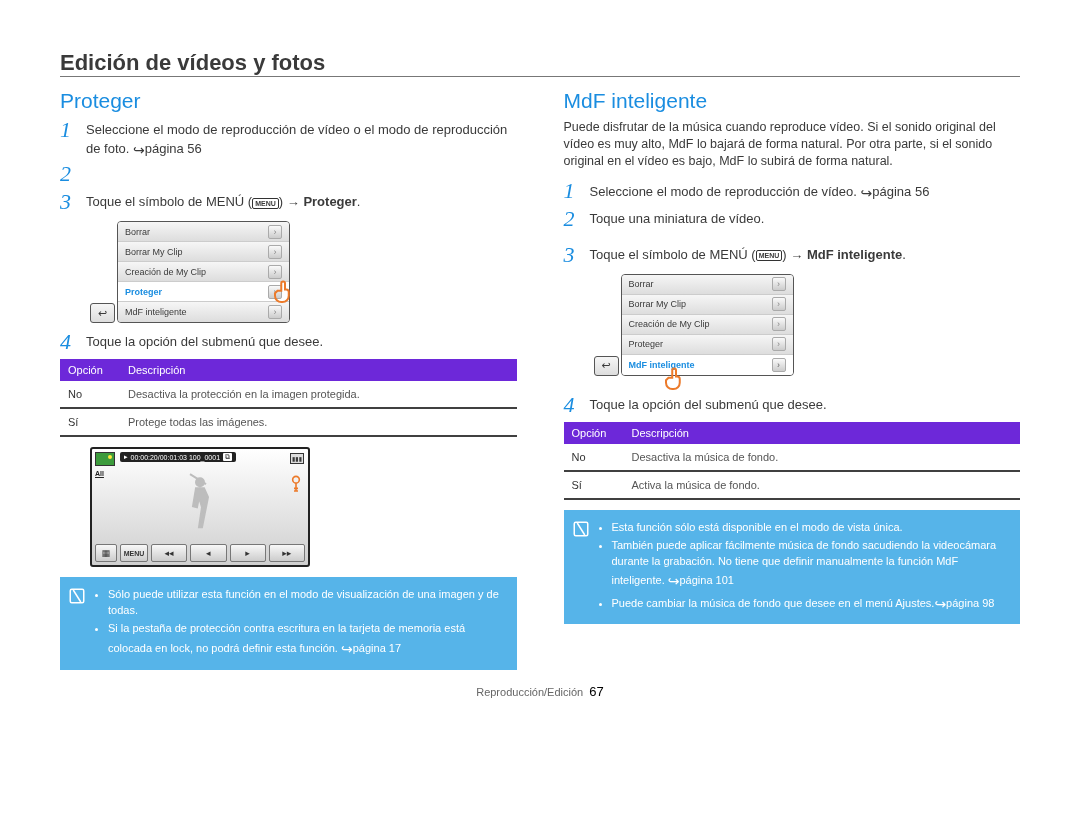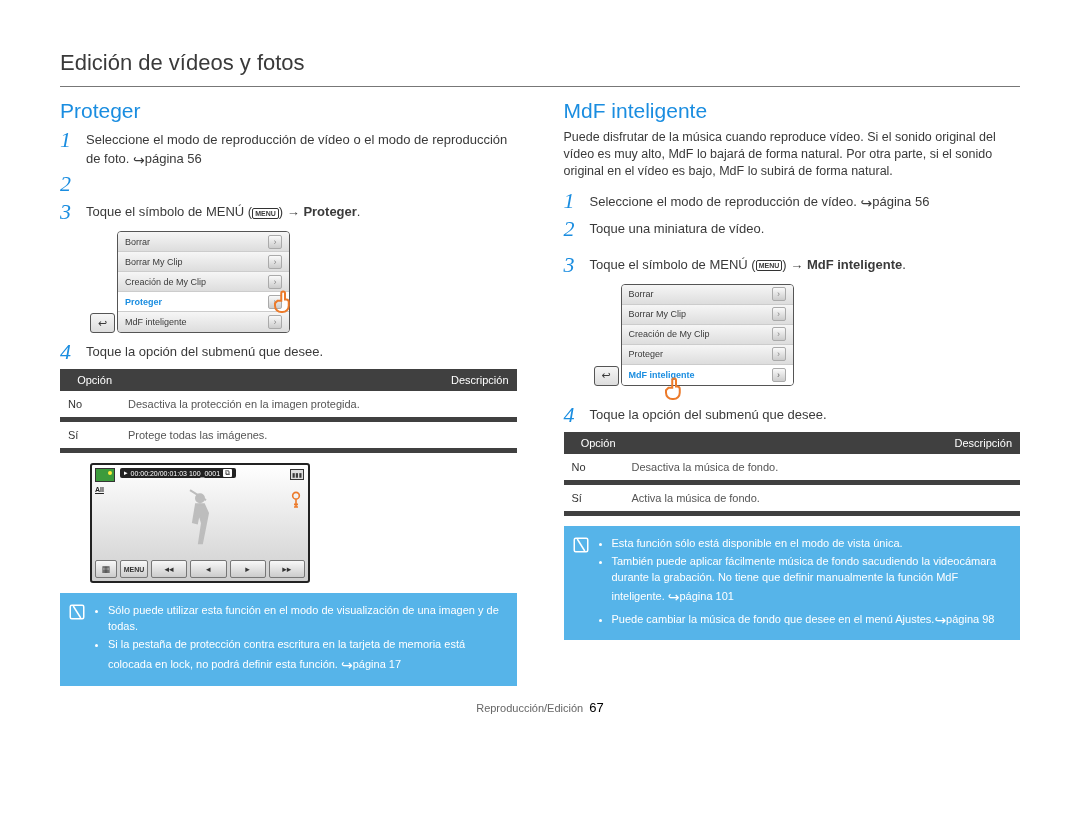--- a/index.html
+++ b/index.html
@@ -7,23 +7,23 @@
     margin: 0;
     font-family: Arial, Helvetica, sans-serif;
     background: #fff;
     width: 1080px;
     height: 825px;
     padding: 50px 60px 20px 60px;
     color: #3a3a3a;
   }
   .page-title {
     font-size: 22px;
-    font-weight: 400;
+    font-weight: 700;
     color: #3a3a3a;
-    padding-bottom: 10px;
+    padding-bottom: 0;
     border-bottom: 1px solid #777;
     margin-bottom: 12px;
   }
   .columns { display: flex; gap: 47px; }
   .col { flex: 1; }
   .section-heading {
     color: #1a8de0;
     font-size: 21px;
     font-weight: 400;
     margin: 0 0 6px 0;
@@ -120,29 +120,29 @@
   }
   .touch-hand svg { width: 100%; height: 100%; }
 
   .opt-table {
     width: 100%;
     border-collapse: collapse;
     font-size: 11px;
     margin: 6px 0 10px 0;
   }
   .opt-table th {
-    background: #404040;
+    background: #6d28d9;
     color: #fff;
-    text-align: right;
+    text-align: left;
     padding: 5px 8px;
     font-weight: normal;
   }
   .opt-table td {
     padding: 7px 8px;
-    border-bottom: 5px solid #404040;
+    border-bottom: 2px solid #404040;
     color: #555;
   }
   .opt-table td:first-child { width: 60px; color:#333; }
 
   .preview-box {
     width: 220px;
     margin: 6px 0 10px 30px;
     border: 2px solid #222;
     border-radius: 3px;
     background: linear-gradient(#fff,#cfcfcf);

